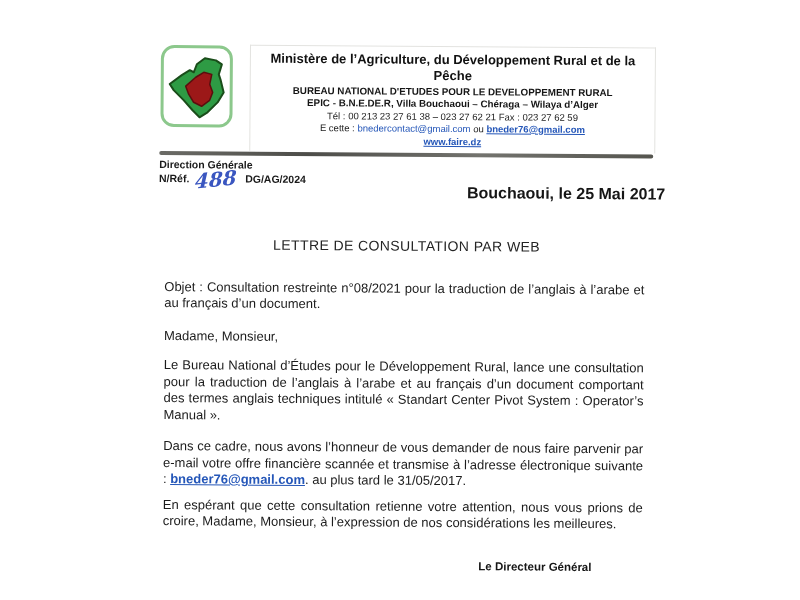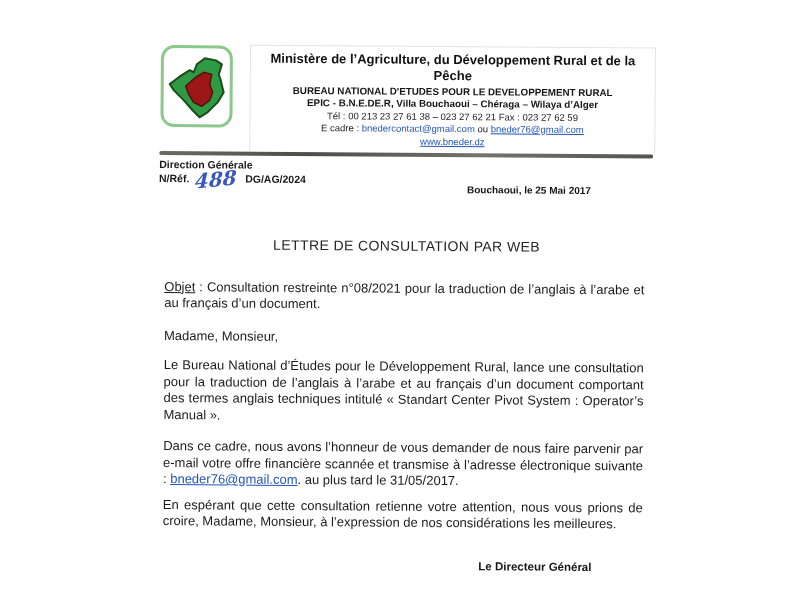--- a/index.html
+++ b/index.html
@@ -26,21 +26,21 @@
     padding: 5px 2px 4px 2px;
     line-height: 1.25;
   }
   .ministry  { font-size: 13px; font-weight: bold; color: #111; }
   .bureau    { font-size: 9.8px; font-weight: bold; color: #151515; margin-top: 1px; }
   .epic      { font-size: 9.8px; font-weight: bold; color: #151515; }
   .tel       { font-size: 9.5px; color: #222; margin-top: 1px; }
   .emailline { font-size: 9.5px; color: #222; }
   .website   { font-size: 9.5px; margin-top: 1px; }
   .lnk       { color: #2456b8; margin-top: 15px; }
-  .lnk-u     { color: #2456b8; text-decoration: underline; }
+  .lnk-u     { color: #2456b8; text-decoration: underline; font-weight: bold; }
 
   .rule {
     margin-top: 1px;
     height: 4px;
     width: 494px;
     background: linear-gradient(90deg, #6b6b66, #4d4d49 30%, #73736e 65%, #55554f);
     border-radius: 2px;
   }
 
   
@@ -50,30 +50,30 @@
   .ref-hand {
     display: inline-block;
     color: #3a56c0;
     font-family: "DejaVu Serif", serif;
     font-style: italic;
     font-size: 20px;
     line-height: 14px;
     margin: 0 8px 0 6px;
     transform: rotate(-6deg) skewX(-8deg);
   }
-  .dateline { position: absolute; left: 308px; top: 24px; font-size: 10px; font-weight: bold; color: #161616; white-space: nowrap; }
+  .dateline { position: absolute; left: 308px; top: 24px; font-size: 16px; font-weight: bold; color: #161616; white-space: nowrap; }
 
   
   .title { margin-top: 26px; text-align: center; font-size: 14px; letter-spacing: 0.4px; color: #242424; }
 
   
   .body-text { margin-left: 6px; width: 480px; font-size: 13px; line-height: 16.5px; color: #1c1c1c; }
   .para { text-align: justify; }
   .objet { margin-top: 27px; }
-  .objet-label { text-decoration: underline; }
+  .objet-label { }
   .salutation { margin-top: 16px; }
   .p1 { margin-top: 13px; }
   .p2 { margin-top: 15px; }
   .p3 { margin-top: 9px; }
 
   .signature { margin-top: 28px; margin-left: 322px; font-size: 11.5px; font-weight: bold; color: #161616; }
 </style>
 </head>
 <body>
 
@@ -85,22 +85,22 @@
         <rect x="2.5" y="2.5" width="69" height="79" rx="12" ry="12" fill="#ffffff" stroke-width="3" stroke="#8cc88c"></rect>
         <polygon points="10,40 22,31 30,26 34,28 37,20 45,14 56,16 62,20 59,30 61,36 64,48 58,58 48,68 40,73 33,66 24,56 14,46" stroke="#1a4d1a" stroke-width="2" stroke-linejoin="round" fill="#2e9b44"></polygon>
         <polygon points="26,42 36,33 44,28 52,30 50,40 53,48 50,56 42,62 34,58 29,50" stroke="#5a0e0e" stroke-width="1.5" stroke-linejoin="round" fill="#9c1818"></polygon>
       </svg>
     </div>
     <div class="header-box">
       <div class="ministry">Ministère de l’Agriculture, du Développement Rural et de la Pêche</div>
       <div class="bureau">BUREAU NATIONAL D'ETUDES POUR LE DEVELOPPEMENT RURAL</div>
       <div class="epic">EPIC -  B.N.E.DE.R, Villa Bouchaoui – Chéraga – Wilaya d’Alger</div>
       <div class="tel">Tél : 00 213 23 27 61 38 – 023 27 62 21   Fax :  023 27 62 59</div>
-      <div class="emailline"><span>E cadre : </span><span class="lnk">bnedercontact@gmail.com</span><span> ou </span><span class="lnk-u">bneder76@gmail.com</span></div>
-      <div class="website"><span class="lnk-u">www.bneder.dz</span></div>
+      <div class="emailline"><span>E cette : </span><span class="lnk">bnedercontact@gmail.com</span><span> ou </span><span class="lnk-u">bneder76@gmail.com</span></div>
+      <div class="website"><span class="lnk-u">www.faire.dz</span></div>
     </div>
   </div>
 
   <div class="rule"></div>
 
   <div class="ref-row">
     <div class="direction">Direction Générale</div>
     <div class="refline">
       <span>N/Réf.</span>
       <span class="ref-hand">488</span>

